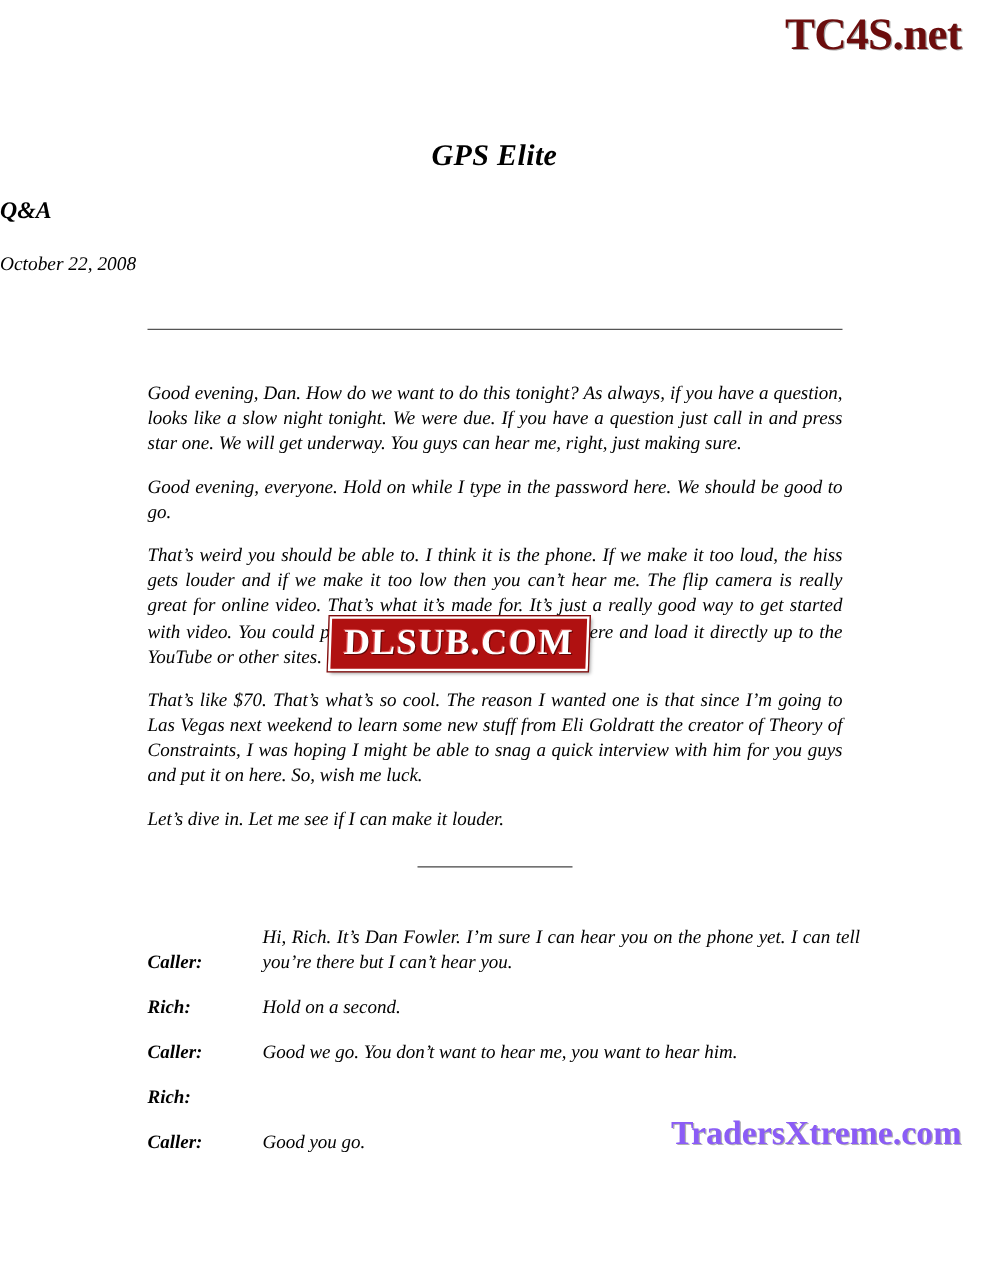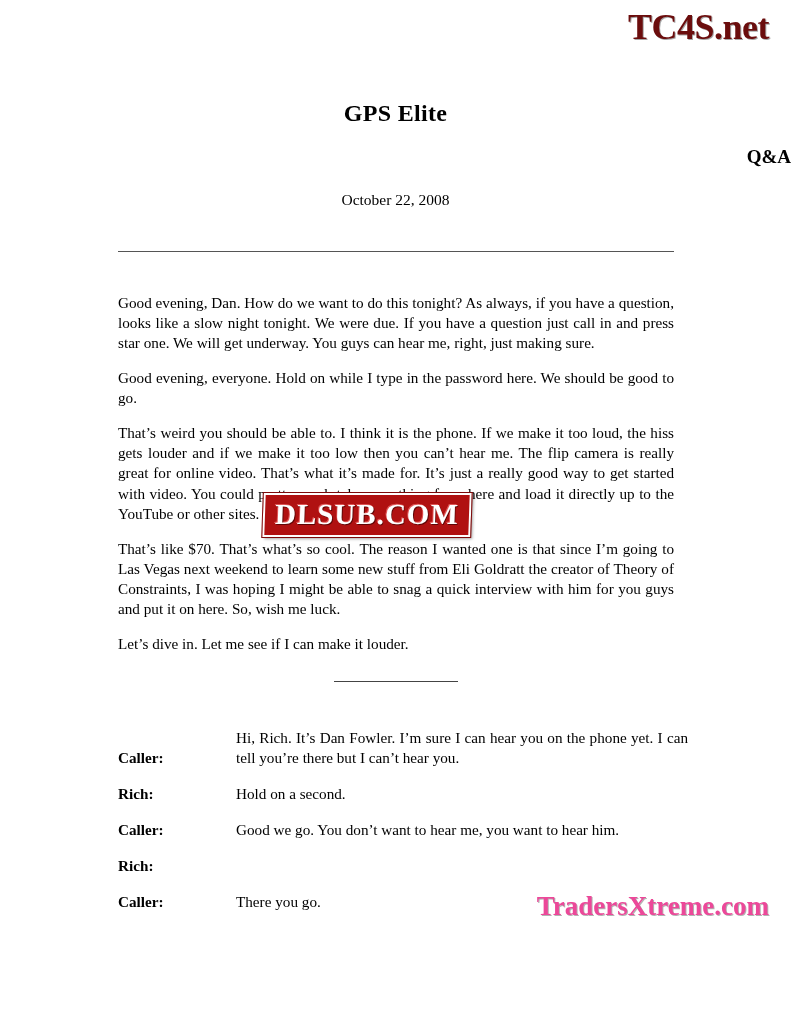--- a/index.html
+++ b/index.html
@@ -32,21 +32,21 @@
     color: #6b0d0d;
     text-shadow: 1px 1px 0 rgba(0,0,0,0.35);
   }
   .wm-bottom {
     position: absolute;
     bottom: 18px;
     right: 22px;
     font-family: "Liberation Serif", serif;
     font-weight: bold;
     font-size: 27px;
-    color: #ec4899;
+    color: #8b5cf6;
     text-shadow: 1px 1px 0 rgba(0,0,0,0.3);
     margin-left: 46px;
   }
   .wm-center {
     position: absolute;
     left: 263px;
     top: 493px;
     padding: 3px 10px 4px 10px;
     background: #b01111;
     border: 2px solid #ffffff;
@@ -58,38 +58,39 @@
     letter-spacing: 1px;
     text-shadow: 1px 1px 0 #5e0606, -1px -1px 0 #e05555;
     box-shadow: 2px 2px 3px rgba(0,0,0,0.35);
     transform: skewX(-2deg);
   }
 
   
   .doc {
     position: absolute;
     left: 0;
-    top: 4px;
+    top: 16px;
     width: 791px;
+    font-style: italic;
   }
   .title {
     text-align: center;
     font-size: 24px;
     font-weight: bold;
     margin: 96px 0 0 0;
     letter-spacing: 0.3px;
   }
   .subtitle {
-    text-align: right;
+    text-align: left;
     font-size: 19px;
     font-weight: bold;
     margin: 19px 0 0 0;
   }
   .docdate {
-    text-align: center;
+    text-align: left;
     font-size: 15.5px;
     margin: 23px 0 0 0;
   }
   .rule-top {
     width: 556px;
     height: 0;
     border-top: 1px solid #555;
     margin: 42px auto 0 auto;
   }
   .content {
@@ -125,21 +126,20 @@
     margin-bottom: 16px;
   }
   .speaker {
     width: 92px;
     flex: 0 0 92px;
     font-weight: bold;
   }
   .utterance {
     flex: 1 1 auto;
     text-align: justify;
-    margin-left: 26px;
   }
 </style>
 </head>
 <body>
 
 <div class="page">
 
   <div class="wm-top">TC4S.net</div>
 
   <div class="doc">
@@ -171,21 +171,21 @@
       </div>
       <div class="turn">
         <div class="speaker">Caller:</div>
         <div class="utterance">Good we go. You don’t want to hear me, you want to hear him.</div>
       </div>
       <div class="turn">
         <div class="speaker">Rich:</div>
       </div>
       <div class="turn">
         <div class="speaker">Caller:</div>
-        <div class="utterance">There you go.</div>
+        <div class="utterance">Good you go.</div>
       </div>
     </div>
 
   </div>
 
   <div class="wm-center">DLSUB.COM</div>
   <div class="wm-bottom">TradersXtreme.com</div>
 
 </div>
 

